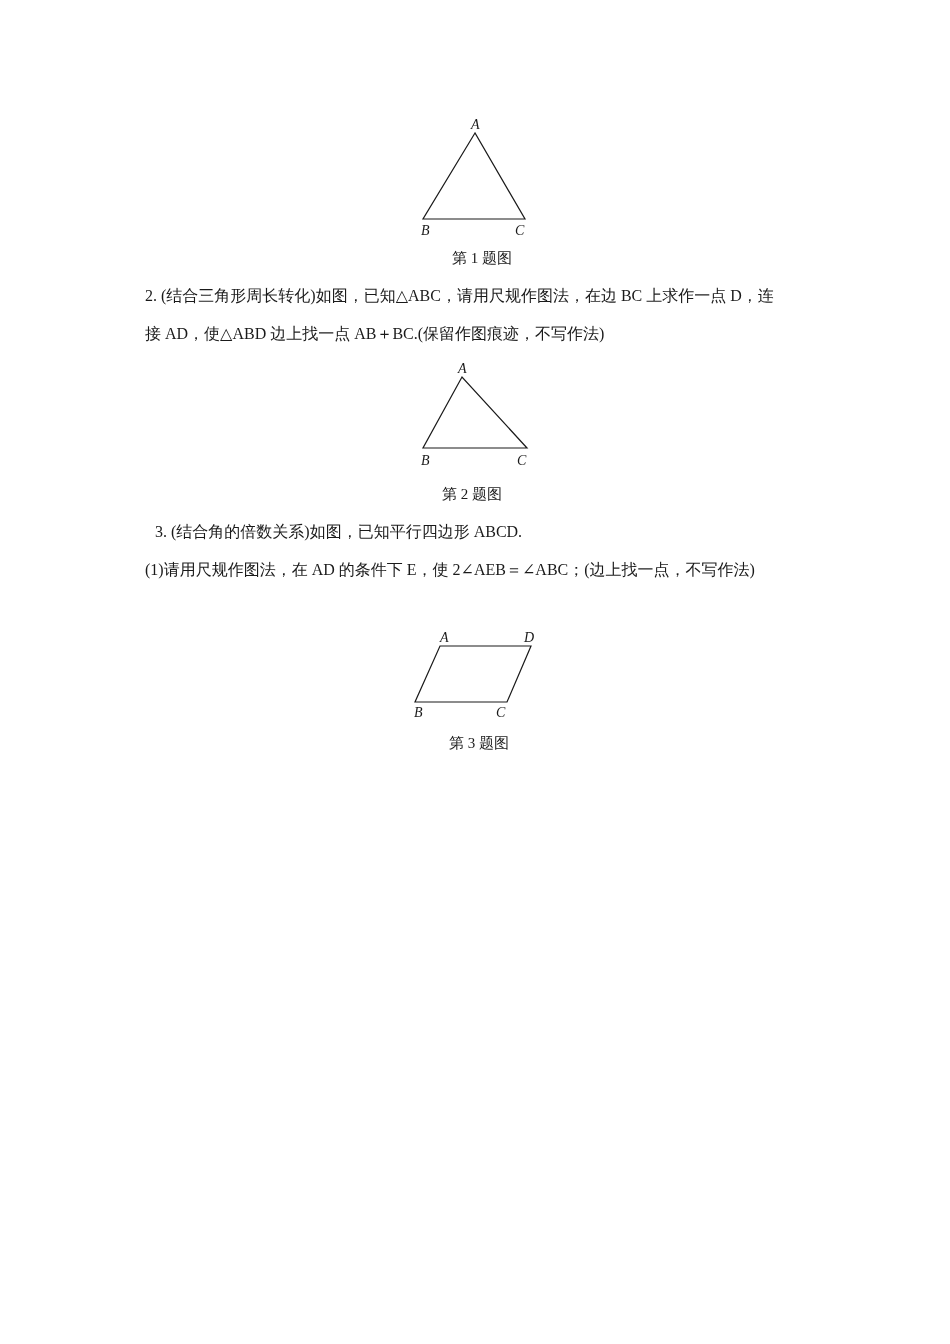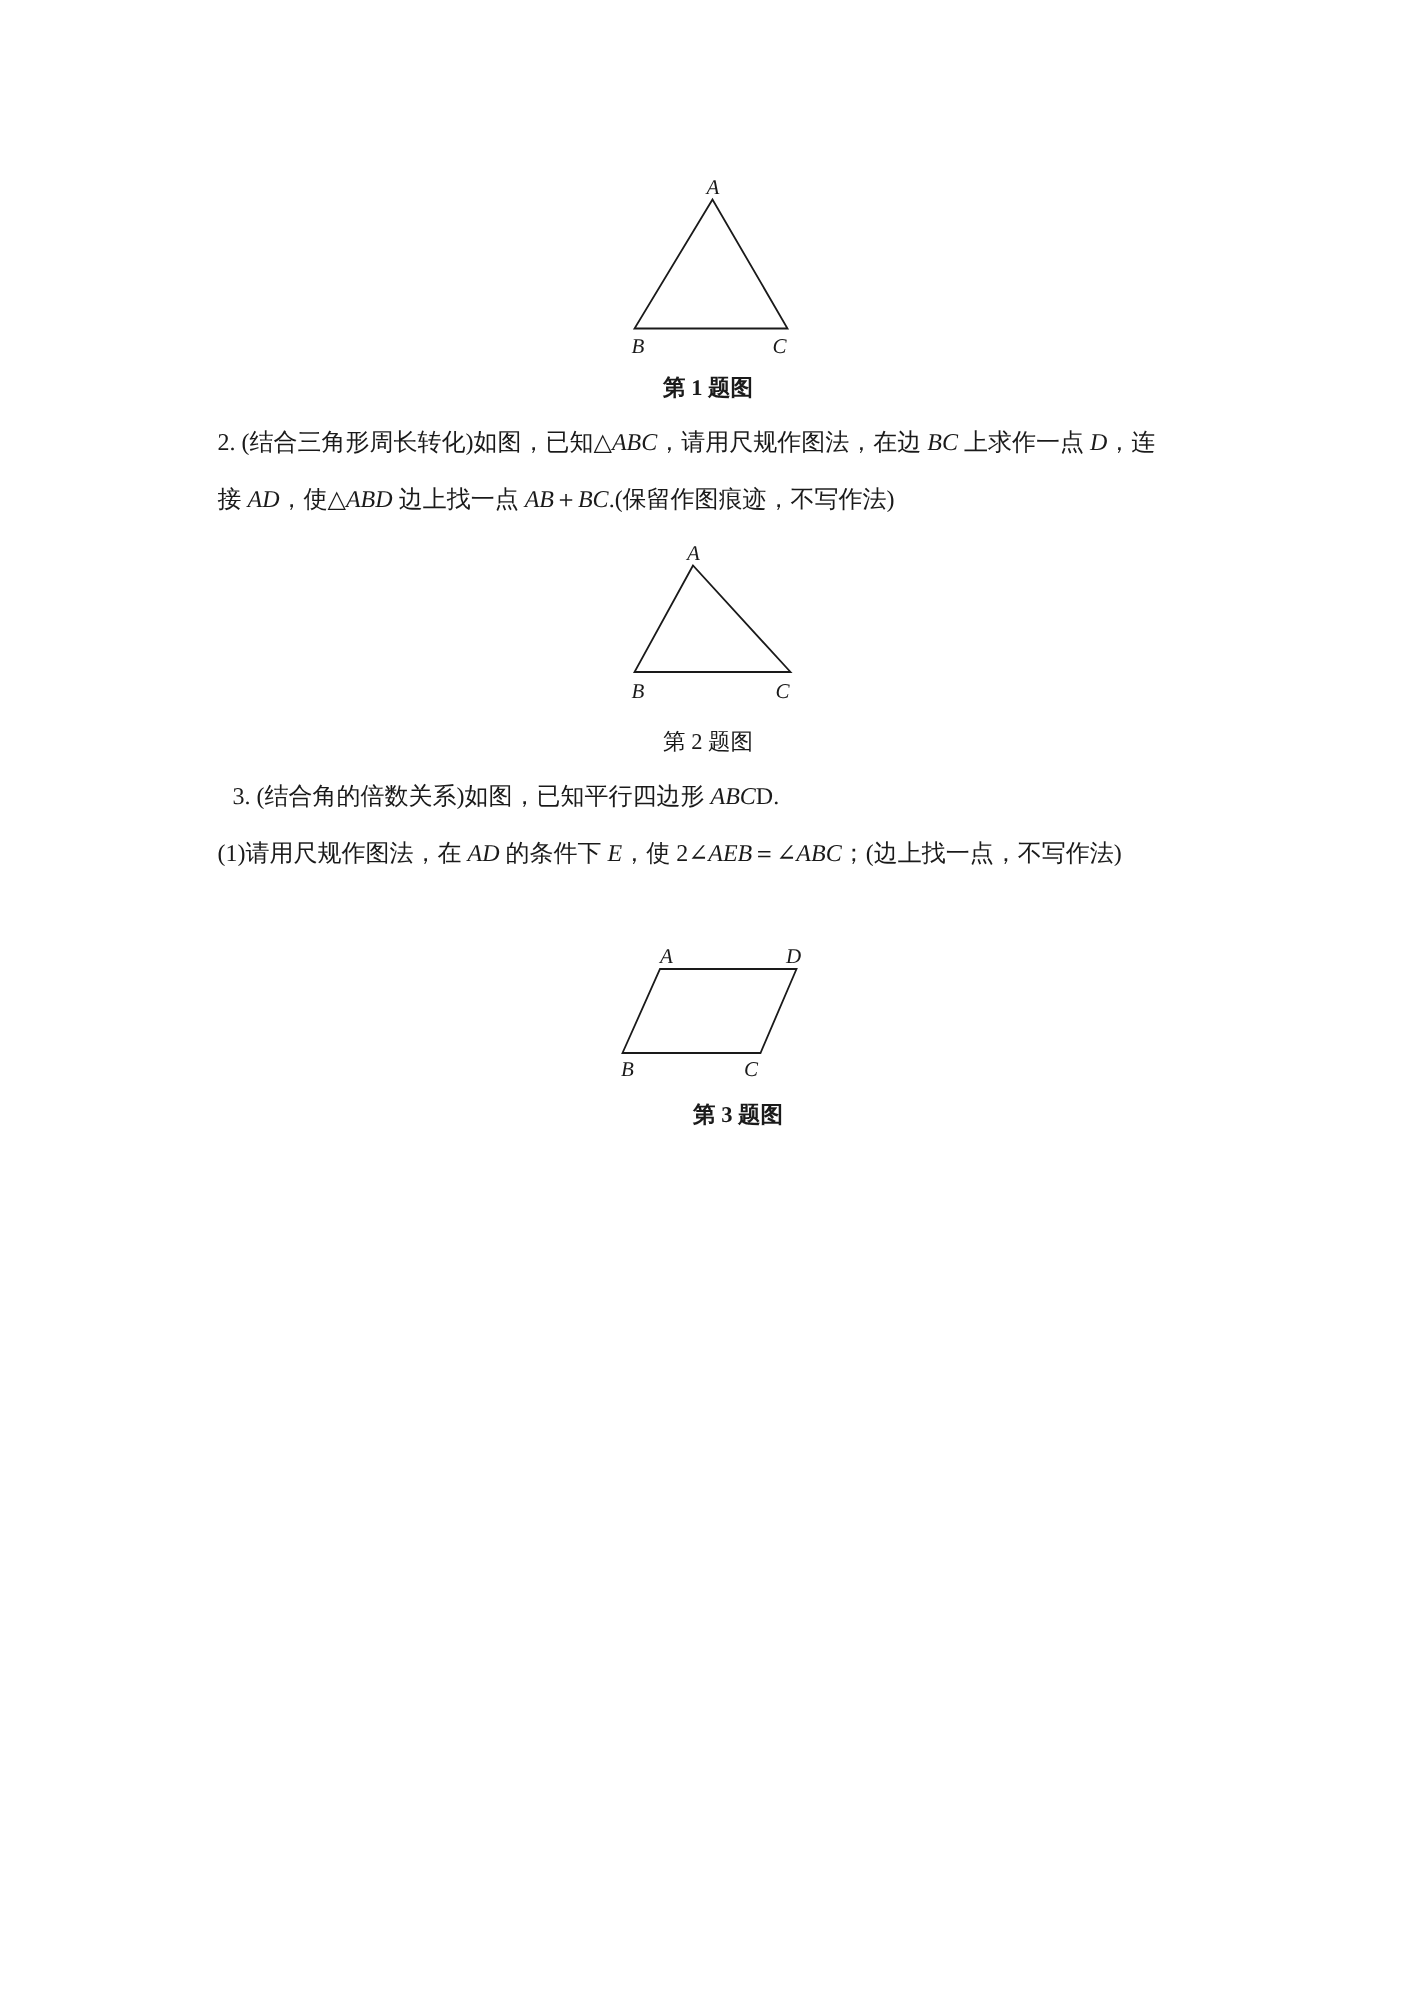--- a/index.html
+++ b/index.html
@@ -2,21 +2,21 @@
 <html><head>
 <meta charset="utf-8">
 <style>
   html, body { margin: 0; padding: 0; background: #ffffff; }
   body { width: 950px; height: 1344px; position: relative; overflow: hidden;
          font-family: "Liberation Serif", "DejaVu Serif", serif; color: #1a1a1a; }
   .page { position: absolute; left: 0; top: 0; width: 950px; height: 1344px; }
   .figure { position: absolute; left: 0; top: 0; }
   .caption { position: absolute; font-size: 15px; white-space: nowrap; }
   .para { position: absolute; left: 145px; font-size: 16px; white-space: nowrap; line-height: 20px; }
-  .math { font-style: italic; }
+  .math { }
   svg text { font-family: "Liberation Serif", "DejaVu Serif", serif; font-style: italic; font-size: 14px; fill: #1a1a1a; }
 </style>
 </head>
 <body>
 
 <div class="page">
 
   <svg class="figure" width="950" height="1344">
     <polygon points="475,133 423,219 525,219" fill="none" stroke="#1a1a1a" stroke-width="1.2"></polygon>
     <text x="471" y="129">A</text>
@@ -28,33 +28,33 @@
     <text x="421" y="465">B</text>
     <text x="517" y="465">C</text>
 
     <polygon points="440,646 531,646 507,702 415,702" fill="none" stroke="#1a1a1a" stroke-width="1.2"></polygon>
     <text x="440" y="642">A</text>
     <text x="524" y="642">D</text>
     <text x="414" y="717">B</text>
     <text x="496" y="717">C</text>
   </svg>
 
-  <div class="caption" style="left:442px; top:249px;font-weight:bold;">第 1 题图</div>
+  <div class="caption" style="left:452px; top:249px;">第 1 题图</div>
 
   <div class="para" style="top:286px;">
     <span>2. (结合三角形周长转化)如图，已知△</span><span class="math">ABC</span><span>，请用尺规作图法，在边 </span><span class="math">BC</span><span> 上求作一点 </span><span class="math">D</span><span>，连</span>
   </div>
   <div class="para" style="top:324px;">
     <span>接 </span><span class="math">AD</span><span>，使△</span><span class="math">ABD</span><span> 边上找一点 </span><span class="math">AB</span><span>＋</span><span class="math">BC</span><span>.(保留作图痕迹，不写作法)</span>
   </div>
 
   <div class="caption" style="left:442px; top:485px;">第 2 题图</div>
 
   <div class="para" style="top:522px;margin-left:10px;">
     <span>3. (结合角的倍数关系)如图，已知平行四边形 </span><span class="math">ABC</span><span>D.</span>
   </div>
   <div class="para" style="top:560px;">
     <span>(1)请用尺规作图法，在 </span><span class="math">AD</span><span> 的条件下 </span><span class="math">E</span><span>，使 2∠</span><span class="math">AEB</span><span>＝∠</span><span class="math">ABC</span><span>；(边上找一点，不写作法)</span>
   </div>
 
-  <div class="caption" style="left:462px; top:734px;font-weight:bold;">第 3 题图</div>
+  <div class="caption" style="left:449px; top:734px;">第 3 题图</div>
 
 </div>
 
 </body></html>

